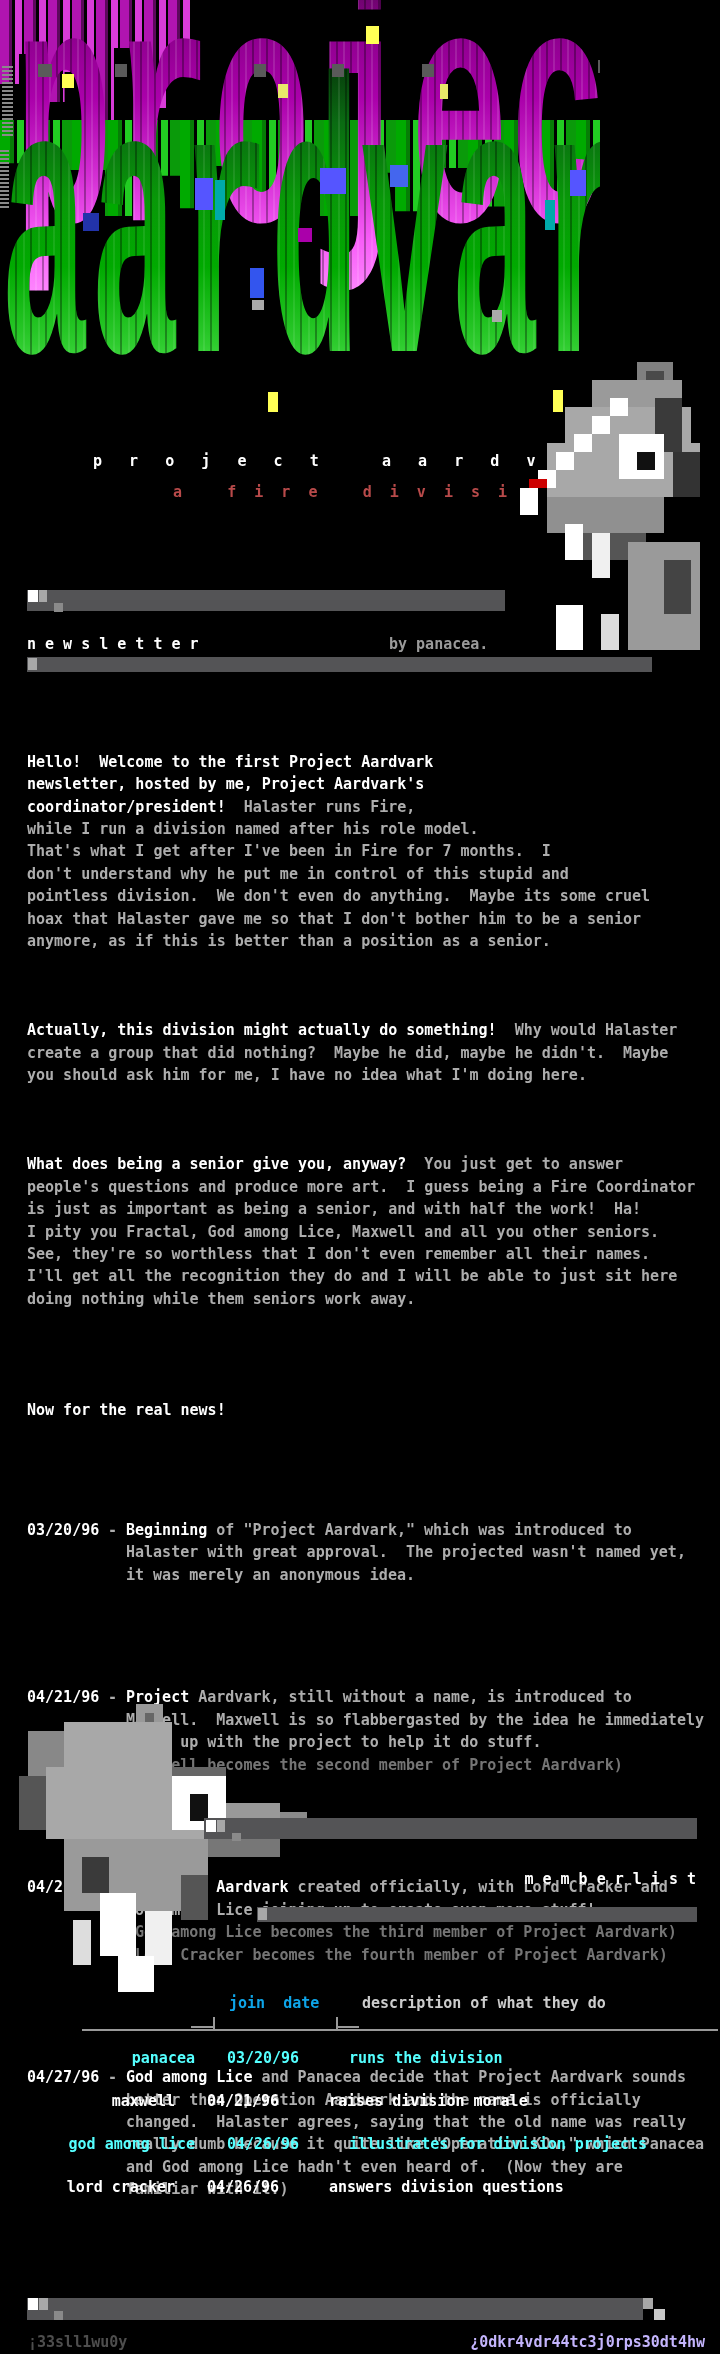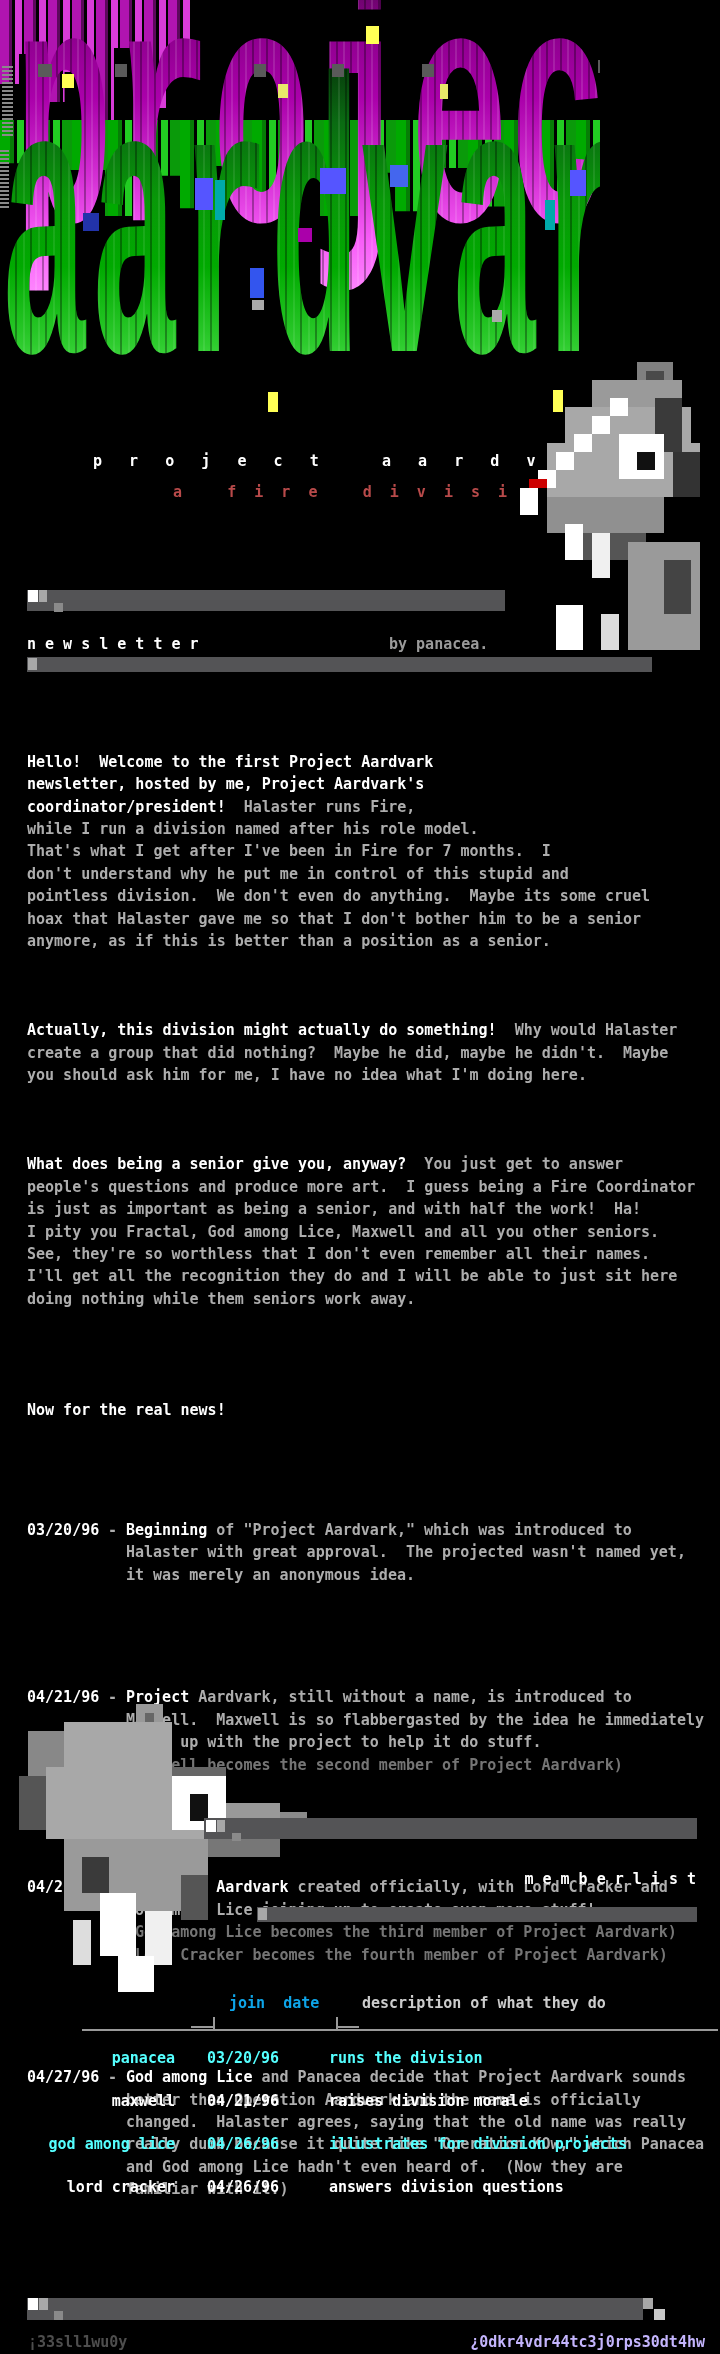--- a/index.html
+++ b/index.html
@@ -3,21 +3,21 @@
 <meta charset="utf-8">
 <style>
   html,body{margin:0;padding:0;background:#000;}
   body{width:720px;height:2354px;position:relative;overflow:hidden;
        font-family:"DejaVu Sans Mono",monospace;font-weight:bold;}
   .abs{position:absolute;}
   .mono{font-size:15px;line-height:22.4px;white-space:pre;}
   .white{color:#ffffff;}
   .gray{color:#adadad;}
   .dim{color:#757575;}
-  .cyan{color:#55ffff;}
+  .cyan{color:#55ffff;padding-left:20px;}
   .red{color:#b84a4a;}
 
   
   #logo-art{left:0;top:0;width:600px;height:438px;overflow:hidden;font-family:Liberation Mono, monospace;}
   .logo-word{position:absolute;line-height:1;letter-spacing:0;color:transparent;
              -webkit-background-clip:text;background-clip:text;}
   #logo-word-top{left:14px;top:-38px;font-size:165px;z-index:3;
     transform:scaleY(2.05);transform-origin:top left;
     background-image:
       repeating-linear-gradient(90deg, rgba(0,0,0,.30) 0 2px, rgba(0,0,0,0) 2px 7px,

